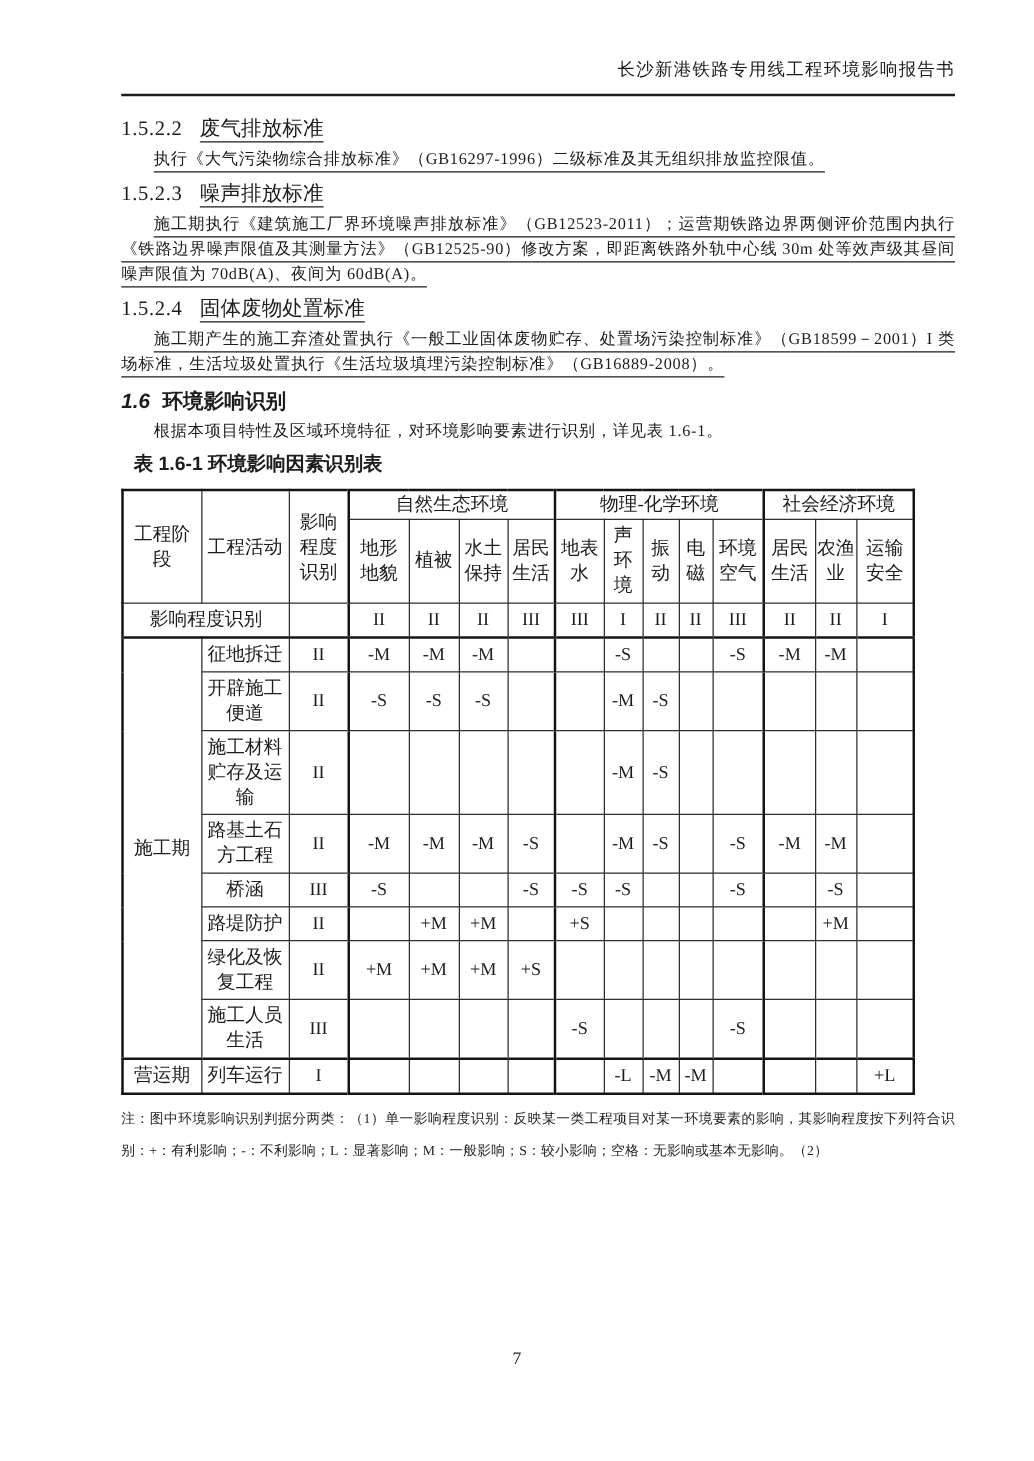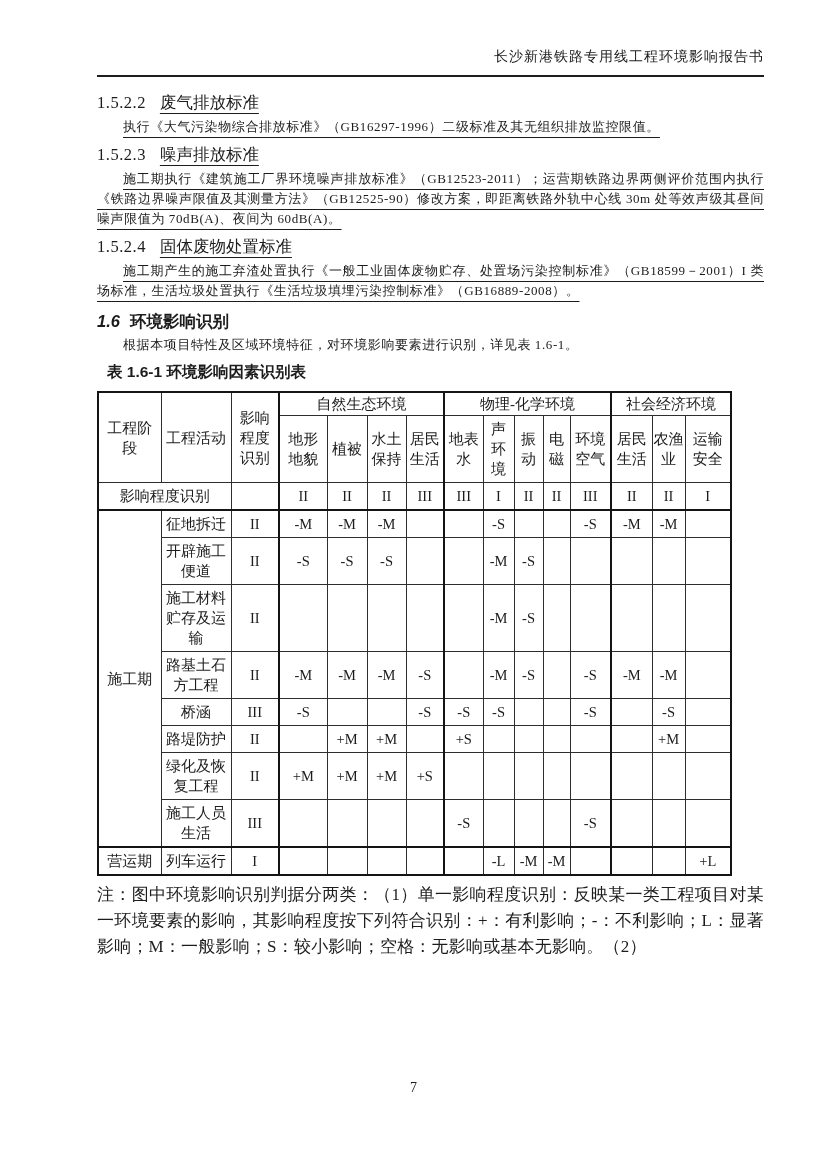--- a/index.html
+++ b/index.html
@@ -59,21 +59,21 @@
   #impact-table .ghr th { height: 22px; padding: 1px; }
   #impact-table .shr th { height: 56px; }
   #impact-table .gs { border-left-width: 2px; border-left-color: #141414; }
   #impact-table .thick-bottom td { border-bottom-width: 2px; border-bottom-color: #141414; }
   #impact-table .thick-top td { border-top-width: 2px; border-top-color: #141414; }
   #impact-table td.val { font-size: 14.5px; }
   #impact-table .degree-row td { height: 26px; }
 
   
   p.note {
-    font-size: 17px; line-height: 26px; margin: 6px 0 16px 0;
+    font-size: 11px; line-height: 26px; margin: 6px 0 16px 0;
     text-align: justify; letter-spacing: 0.2px;
   }
 
   .page-number {
     position: absolute; left: 0; width: 827px; top: 1080px;
     text-align: center; font-size: 14px;
   }
 </style>
 </head>
 <body>

